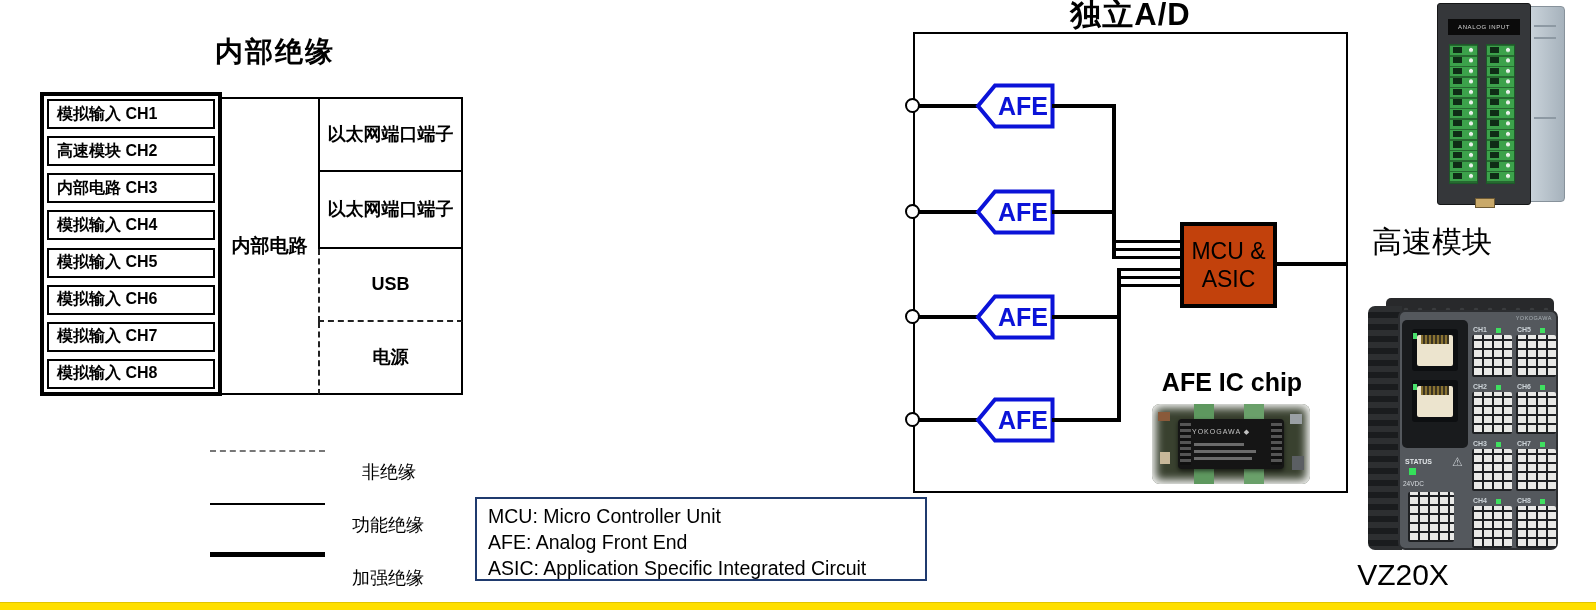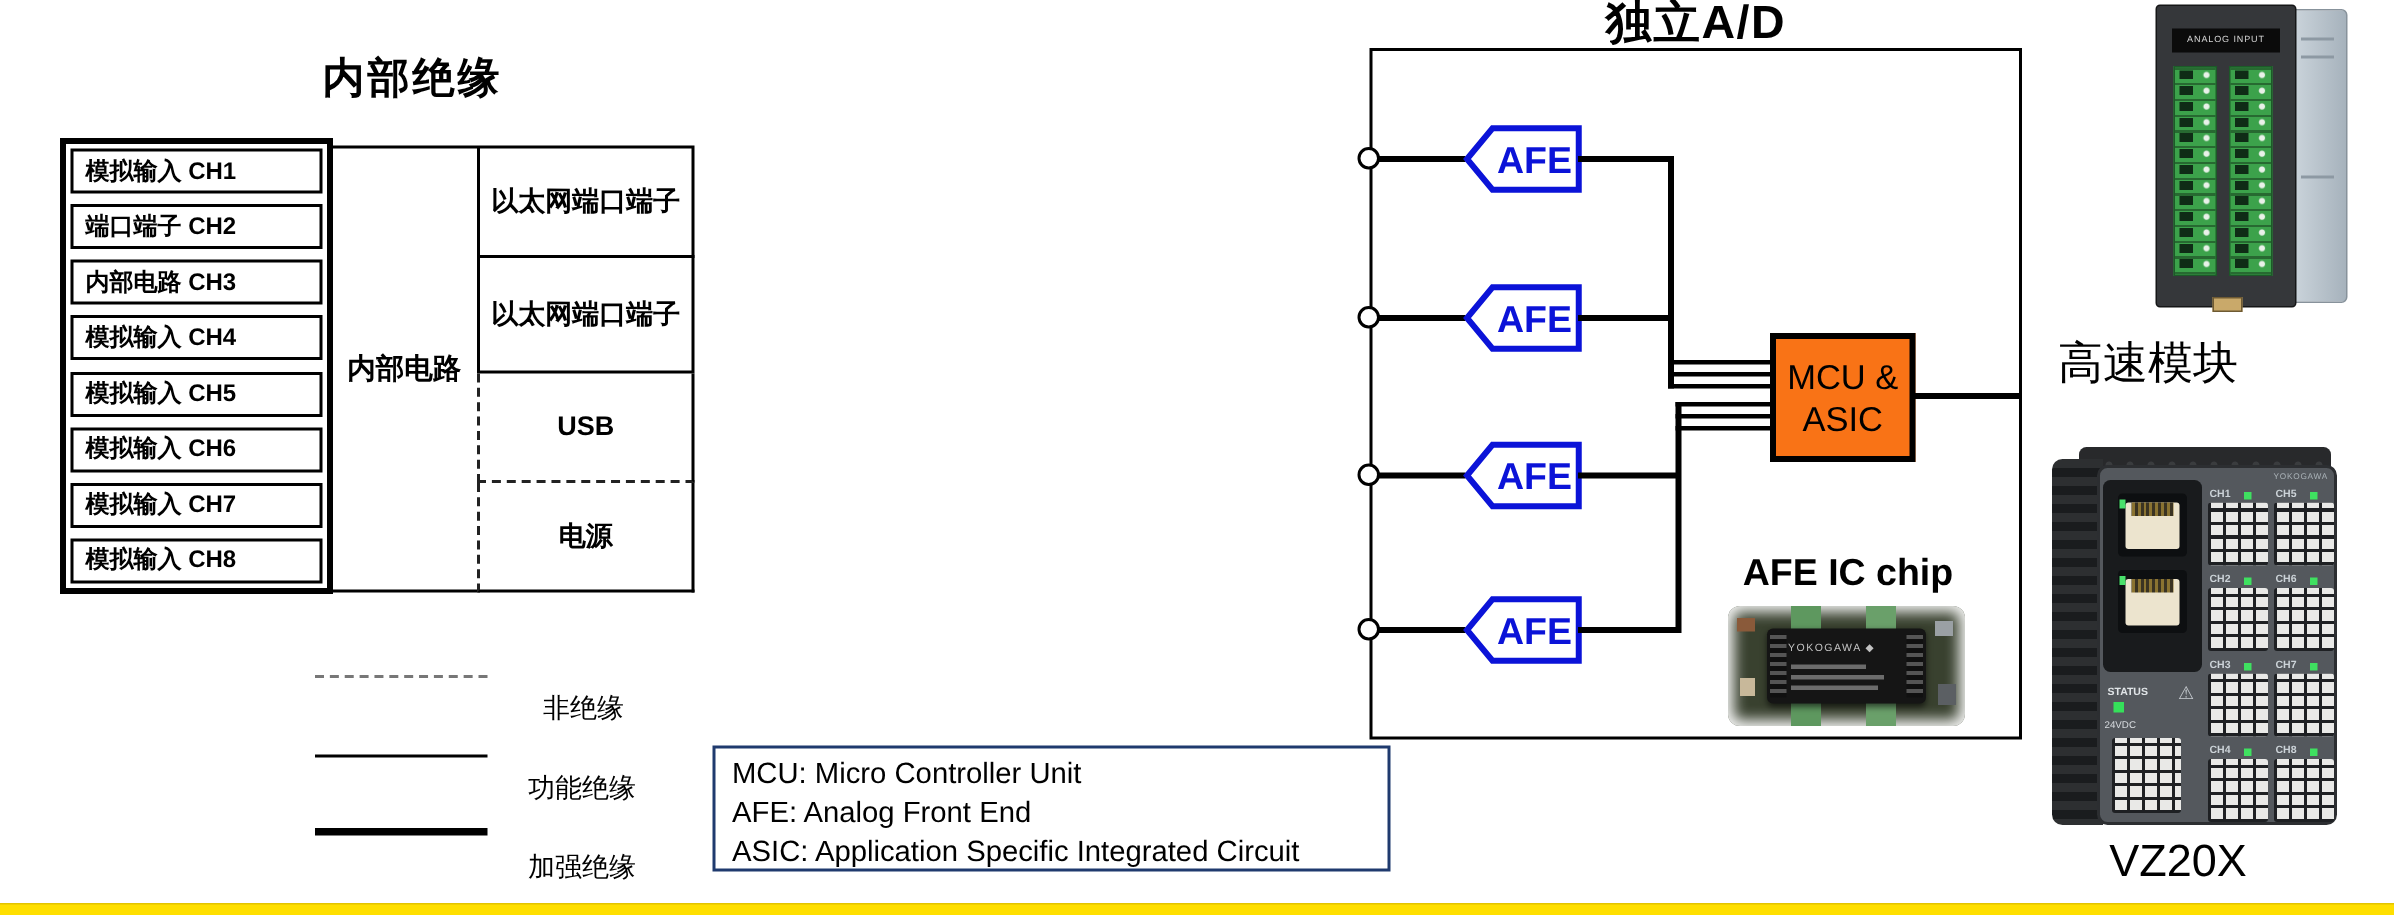--- a/index.html
+++ b/index.html
@@ -38,21 +38,21 @@
           border:2px solid #1f3a6e;padding:4px 0 0 11px;font-size:19.5px;line-height:26px;}
   .abbrev div{white-space:nowrap;}
 
   
   .md-title{position:absolute;left:913px;top:-6px;width:435px;text-align:center;
             font-size:31px;font-weight:900;letter-spacing:1px;}
   .md-rect{position:absolute;left:913px;top:32px;width:435px;height:461px;border:2px solid #000;box-sizing:border-box;}
   .term{position:absolute;width:11px;height:11px;border:2.5px solid #000;border-radius:50%;background:#fff;}
   .afe{position:absolute;}
   .mcu-box{position:absolute;left:1180px;top:222px;width:97px;height:86px;border:4px solid #000;
-           box-sizing:border-box;background:#f97316;display:flex;flex-direction:column;align-items:center;
+           box-sizing:border-box;background:#c2410c;display:flex;flex-direction:column;align-items:center;
            justify-content:center;font-size:23px;line-height:28px;}
   .chip-cap{position:absolute;left:1152px;top:368px;width:160px;text-align:center;font-size:25px;font-weight:800;}
   .chip-photo{position:absolute;left:1152px;top:404px;width:158px;height:80px;background:#39412f;
               border-radius:8px;overflow:hidden;box-shadow:inset 0 0 9px 4px rgba(255,255,255,.95);}
   .chip-stripe{position:absolute;top:0;height:100%;width:20px;background:#5e985f;}
   .chip-ic{position:absolute;left:26px;top:15px;width:106px;height:50px;background:#151515;border-radius:4px;
            box-shadow:0 2px 4px rgba(0,0,0,.6);}
   .chip-pins{position:absolute;top:4px;width:11px;height:42px;
              background:repeating-linear-gradient(to bottom,#555 0 3px,#101010 3px 6px);}
   .chip-brand{position:absolute;left:14px;top:9px;width:80px;font-size:7px;color:#c2c2c2;letter-spacing:1px;}
@@ -108,21 +108,21 @@
 </style>
 </head>
 <body>
 
 <div class="stage">
 
   <div class="lt-title">内部绝缘</div>
 
   <div class="ch-outer">
     <div class="ch-box">模拟输入 CH1</div>
-    <div class="ch-box">端口端子 CH2</div>
+    <div class="ch-box">高速模块 CH2</div>
     <div class="ch-box">内部电路 CH3</div>
     <div class="ch-box">模拟输入 CH4</div>
     <div class="ch-box">模拟输入 CH5</div>
     <div class="ch-box">模拟输入 CH6</div>
     <div class="ch-box">模拟输入 CH7</div>
     <div class="ch-box">模拟输入 CH8</div>
   </div>
 
   <div class="cell-internal">内部电路</div>
 
@@ -293,16 +293,16 @@
         <span class="vz-ch-led"></span>
         <div class="vz-conn"></div>
       </div>
       <div class="vz-status">STATUS</div>
       <div class="vz-status-led"></div>
       <div class="vz-warn">⚠</div>
       <div class="vz-power">24VDC</div>
       <div class="vz-conn" style="left:8px;top:180px;width:46px;height:50px;"></div>
     </div>
   </div>
-  <div class="cap" style="left:1372px;top:558px;width:160px;font-weight:400;">VZ20X</div>
+  <div class="cap" style="left:1323px;top:558px;width:160px;font-weight:400;">VZ20X</div>
 
   <div class="bottom-bar"></div>
 </div>
 
 </body></html>

